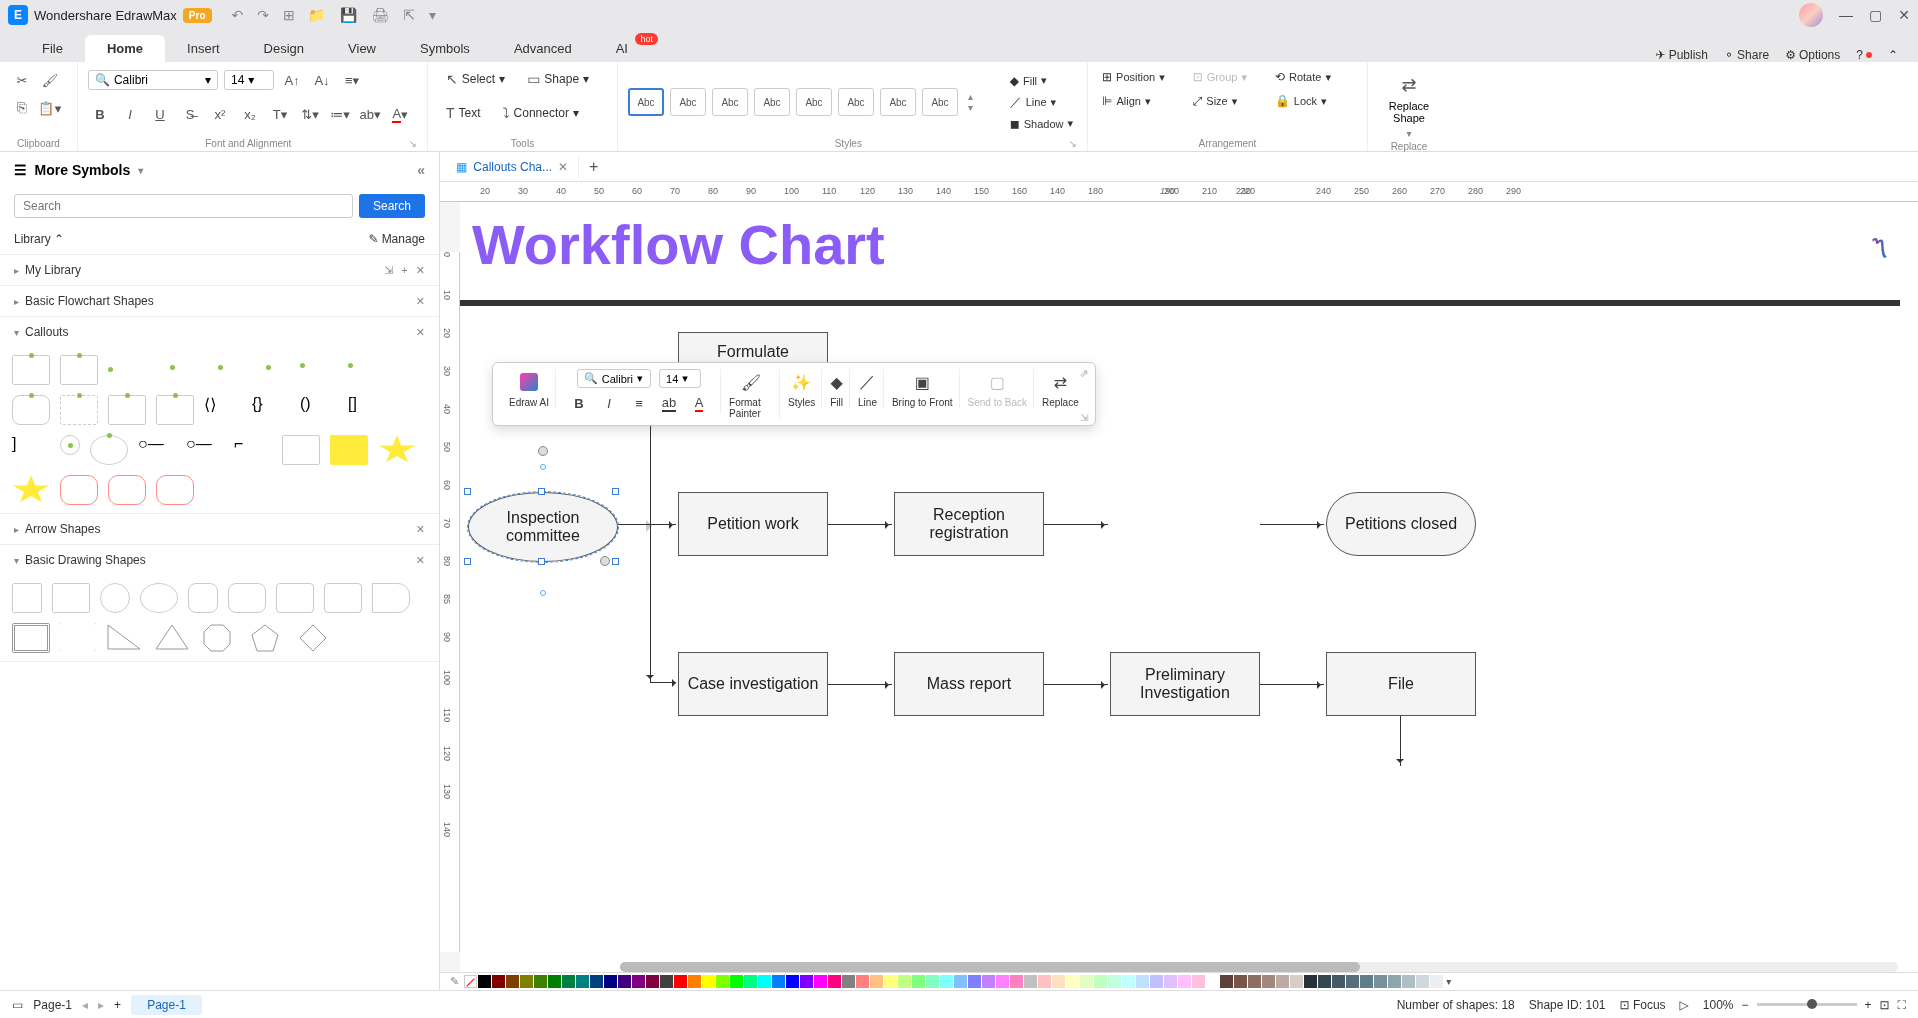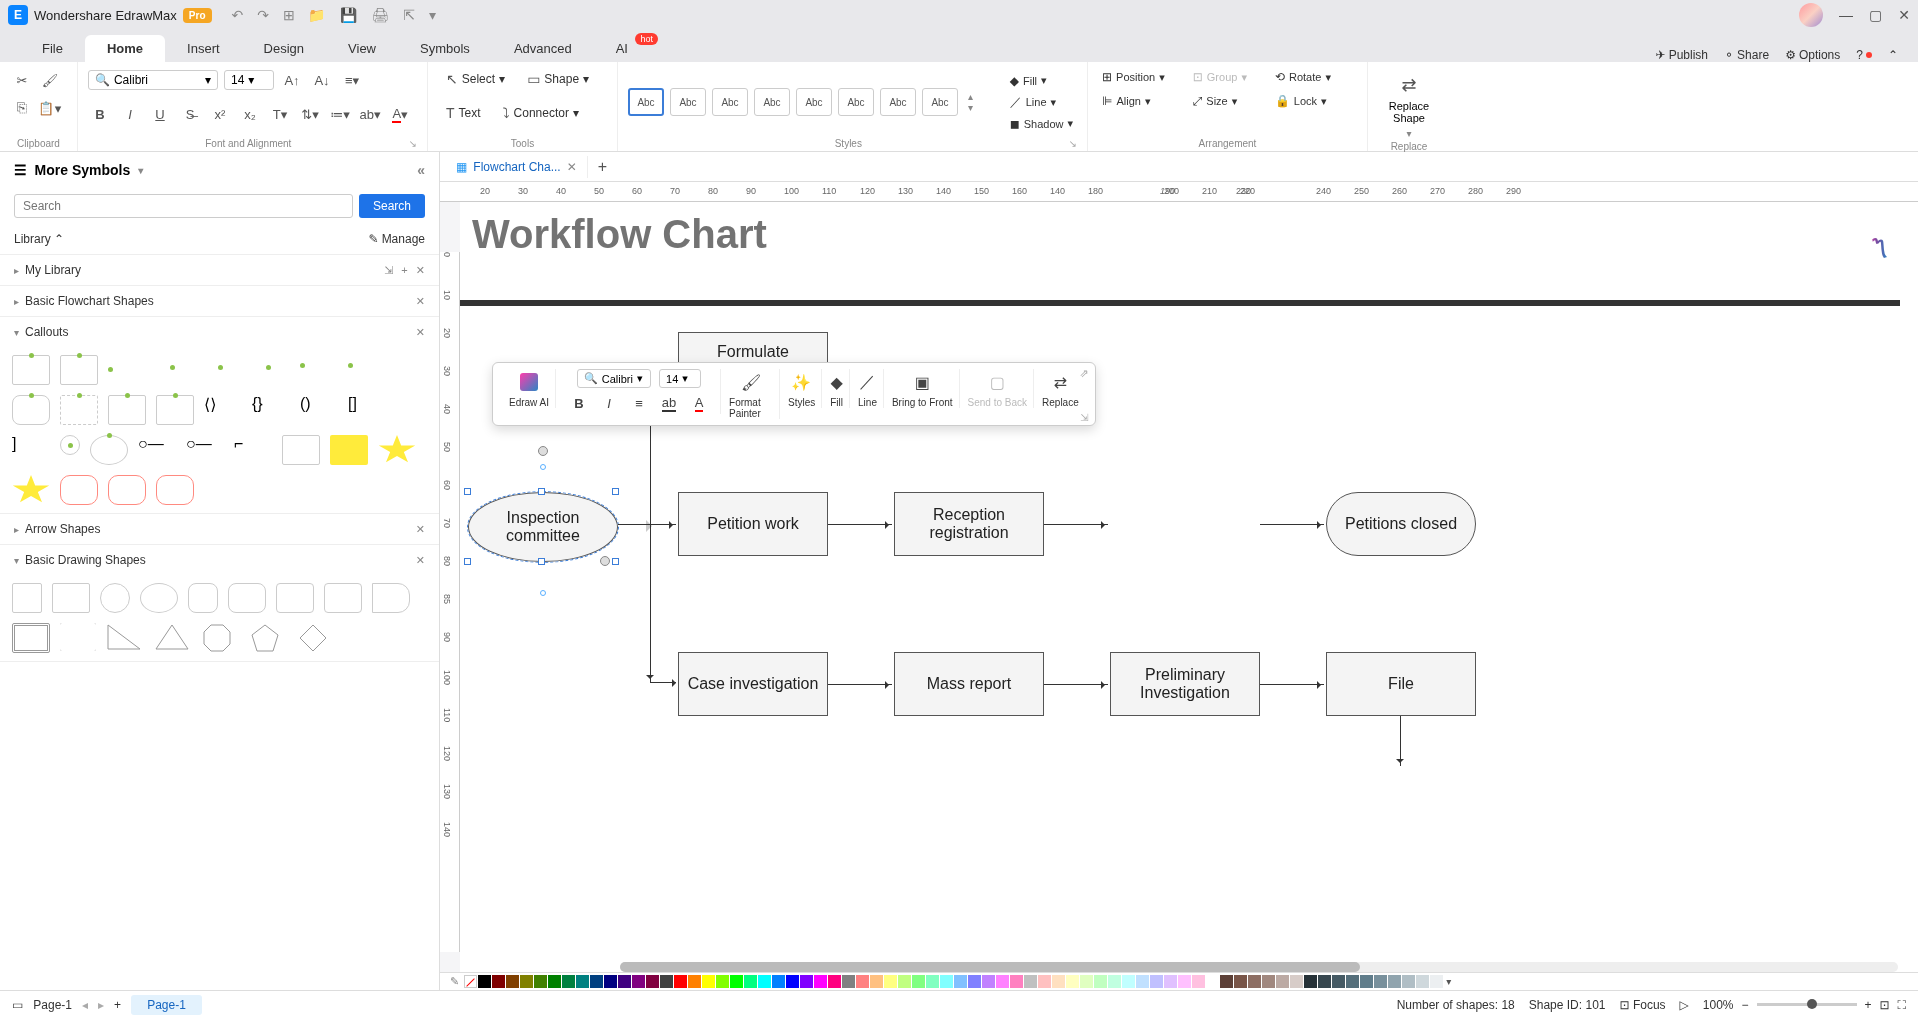--- a/index.html
+++ b/index.html
@@ -74,21 +74,21 @@
 .canvas-wrap { flex: 1; display: flex; flex-direction: column; background: #f5f5f7; position: relative; }
 .doc-tabs { height: 30px; background: #fff; display: flex; align-items: center; padding: 0 6px; border-bottom: 1px solid #ddd; }
 .doc-tab { padding: 4px 10px; font-size: 12px; color: #1565c0; display: flex; align-items: center; gap: 6px; border-right: 1px solid #eee; }
 .doc-tab .close { color: #888; cursor: pointer; }
 .doc-tab-add { padding: 0 10px; color: #555; cursor: pointer; font-size: 16px; }
 .ruler-h { height: 20px; background: #fff; border-bottom: 1px solid #ccc; position: relative; font-size: 9px; color: #666; display: flex; }
 .ruler-h .tick { position: absolute; top: 4px; }
 .ruler-v { width: 20px; background: #fff; border-right: 1px solid #ccc; position: absolute; left: 0; top: 50px; bottom: 20px; }
 .canvas-scroll { flex: 1; position: relative; overflow: hidden; }
 .canvas { position: absolute; left: 20px; top: 0; right: 0; bottom: 0; background: #fff; }
-.canvas .title-block { position: absolute; left: 12px; top: 10px; font-size: 40px; font-weight: 700; color: #737373; }
+.canvas .title-block { position: absolute; left: 12px; top: 10px; font-size: 56px; font-weight: 700; color: #8b5cf6; }
 .canvas .title-rule { position: absolute; left: 0; top: 98px; right: 18px; height: 6px; background: #333; }
 .canvas .watermark { position: absolute; right: 30px; top: 34px; font-size: 22px; font-weight: 700; font-style: italic; background: linear-gradient(90deg,#ff3cac,#784ba0,#2b86c5); -webkit-background-clip: text; color: transparent; }
 
 
 .node { position: absolute; border: 1.5px solid #555; background: #f4f4f4; display: flex; align-items: center; justify-content: center; font-size: 16px; color: #222; text-align: center; padding: 4px 8px; }
 .node.ellipse { border-radius: 50%; }
 .node.terminator { border-radius: 999px; }
 .arrow { position: absolute; background: #333; height: 1px; }
 .arrow::after { content: ''; position: absolute; right: -1px; top: -3px; border: 4px solid transparent; border-left-color: #333; }
 .arrow.vertical { width: 1px; height: auto; }
@@ -431,21 +431,21 @@
               <polygon points="15,2 28,15 15,28 2,15" fill="#fff" stroke="#999"></polygon>
             </svg></div>
       </div>
     </div>
   </div>
 
   <div class="canvas-wrap">
     <div class="doc-tabs">
       <div class="doc-tab">
         <span style="color:#2196f3">▦</span>
-        <span>Flowchart Cha...</span>
+        <span>Callouts Cha...</span>
         <span class="close">✕</span>
       </div>
       <div class="doc-tab-add">+</div>
     </div>
     <div class="ruler-h" id="ruler-h">
         <span class="tick" style="left: 40px;">20</span>
         <span class="tick" style="left: 78px;">30</span>
         <span class="tick" style="left: 116px;">40</span>
         <span class="tick" style="left: 154px;">50</span>
         <span class="tick" style="left: 192px;">60</span>

